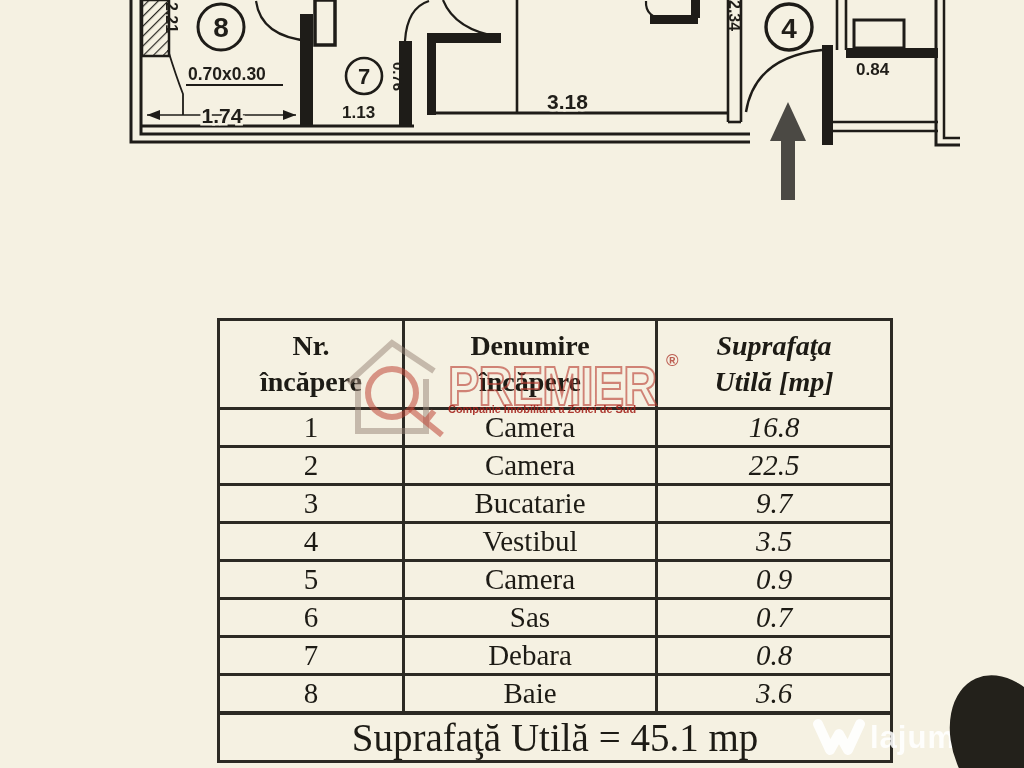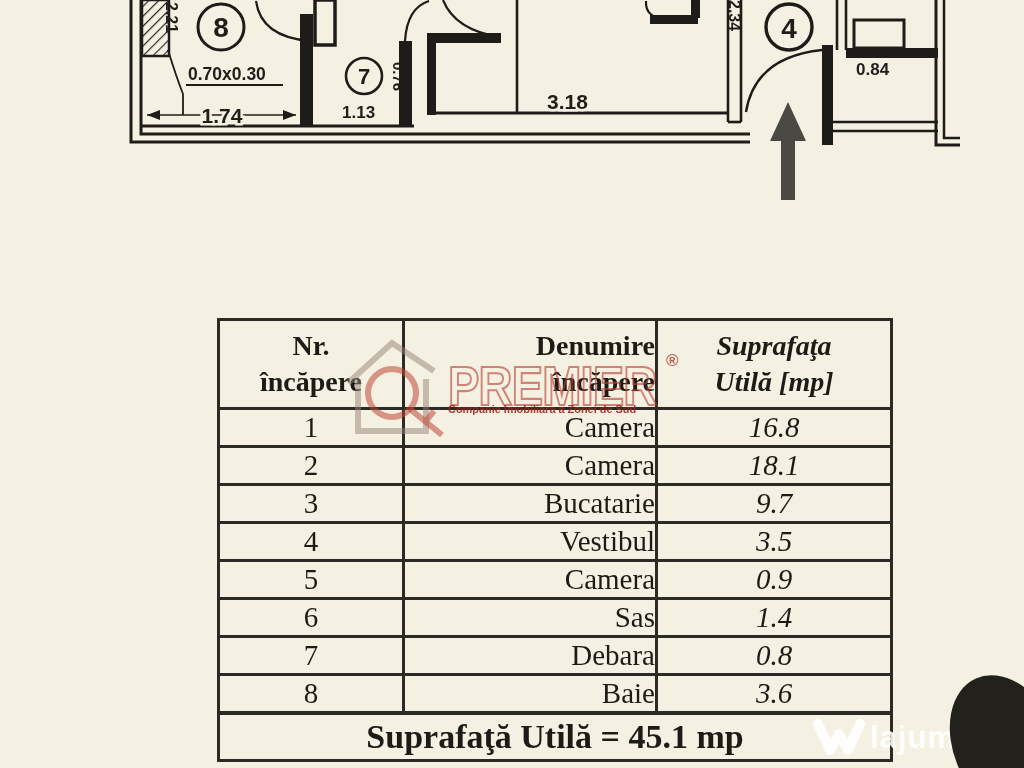--- a/index.html
+++ b/index.html
@@ -15,23 +15,23 @@
   
   .table-wrap{position:absolute;left:217px;top:318px;width:664px;}
   table.rooms{border-collapse:collapse;table-layout:fixed;width:100%;}
   table.rooms td,table.rooms th{
     border:3px solid #2c2a24;text-align:center;vertical-align:middle;
     color:#1d1b15;padding:0;overflow:hidden;
   }
   table.rooms th{height:86px;font-size:28px;font-weight:bold;line-height:1.3;}
   table.rooms td{height:35px;font-size:29px;}
   table.rooms .c1{width:182px;}
-  table.rooms .c2{width:250px;text-align:right;}
+  table.rooms .c2{width:250px;}
   table.rooms .c3{width:232px;font-style:italic;}
-  table.rooms tfoot td{height:44px;font-weight:bold;font-size:34px;border-top-width:4px;}
+  table.rooms tfoot td{height:44px;font-weight:normal;font-size:39px;border-top-width:4px;}
   
   .premier{position:absolute;left:330px;top:335px;pointer-events:none;}
   .premier-text{
     position:absolute;left:118px;top:18px;
     font-family:"Liberation Sans", sans-serif;font-weight:bold;font-size:56px;
     letter-spacing:-1px;color:transparent;
     -webkit-text-stroke:2.2px rgba(186,62,50,.62);
     transform:scaleX(.84);transform-origin:left top;white-space:nowrap;
   }
   .premier-reg{
@@ -172,41 +172,41 @@
       </thead>
       <tbody>
           <tr>
             <td class="c1">1</td>
             <td class="c2">Camera</td>
             <td class="c3">16.8</td>
           </tr>
           <tr>
             <td class="c1">2</td>
             <td class="c2">Camera</td>
-            <td class="c3">18.1</td>
+            <td class="c3">22.5</td>
           </tr>
           <tr>
             <td class="c1">3</td>
             <td class="c2">Bucatarie</td>
             <td class="c3">9.7</td>
           </tr>
           <tr>
             <td class="c1">4</td>
             <td class="c2">Vestibul</td>
             <td class="c3">3.5</td>
           </tr>
           <tr>
             <td class="c1">5</td>
             <td class="c2">Camera</td>
             <td class="c3">0.9</td>
           </tr>
           <tr>
             <td class="c1">6</td>
             <td class="c2">Sas</td>
-            <td class="c3">1.4</td>
+            <td class="c3">0.7</td>
           </tr>
           <tr>
             <td class="c1">7</td>
             <td class="c2">Debara</td>
             <td class="c3">0.8</td>
           </tr>
           <tr>
             <td class="c1">8</td>
             <td class="c2">Baie</td>
             <td class="c3">3.6</td>

